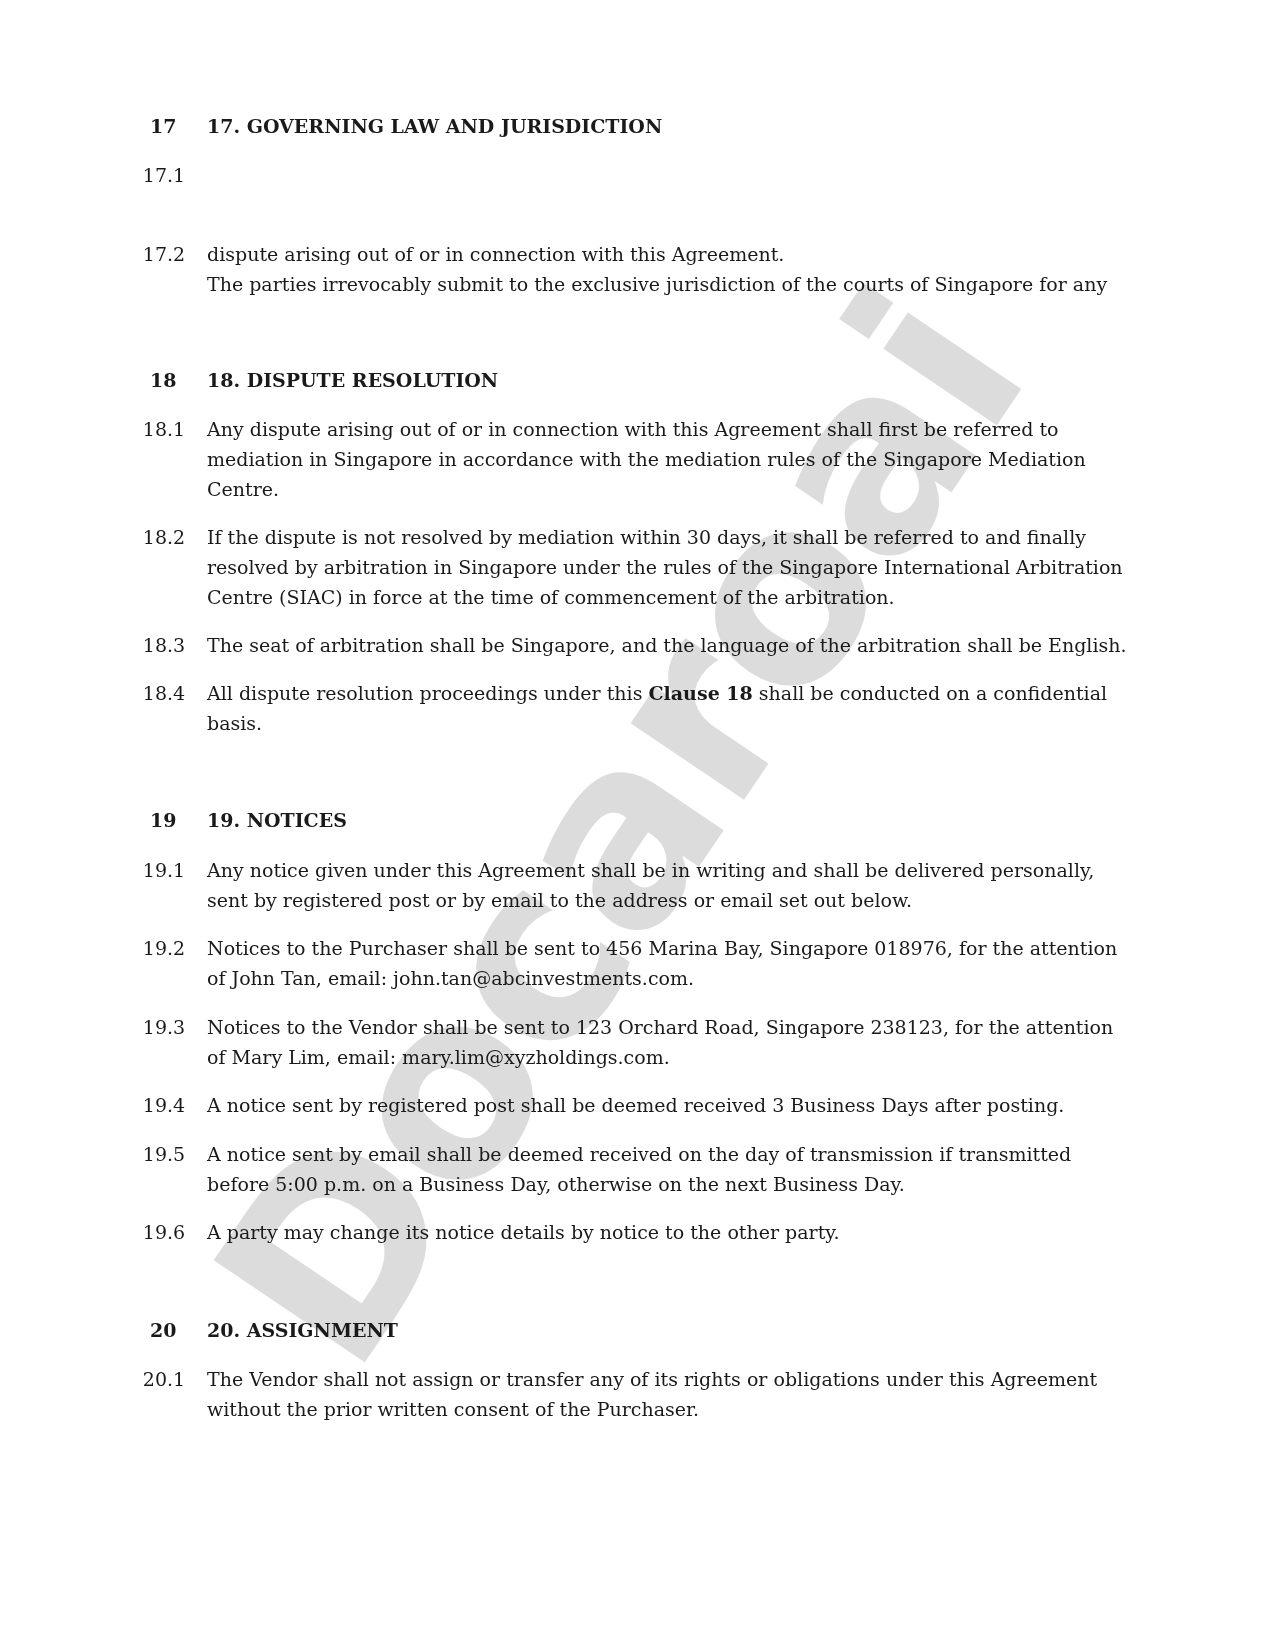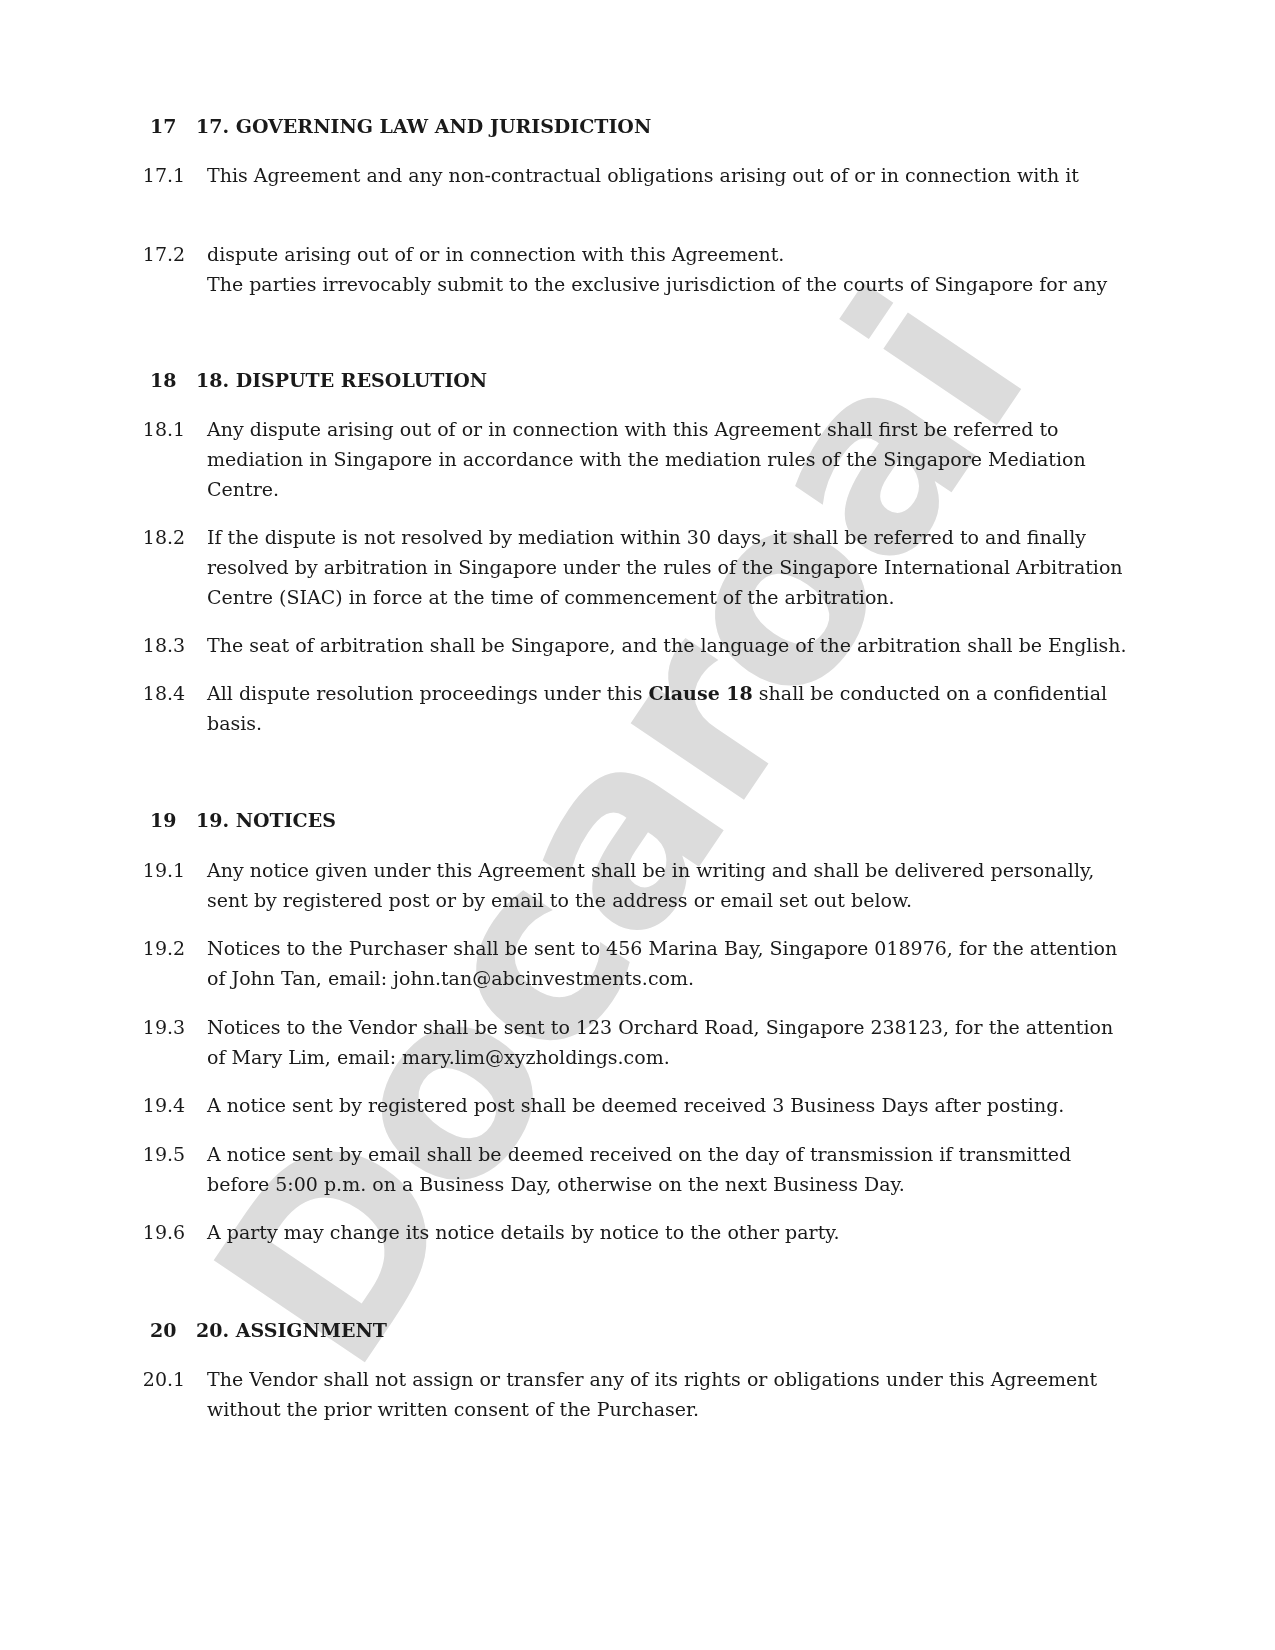--- a/index.html
+++ b/index.html
@@ -45,21 +45,21 @@
       line-height: 28px;
       white-space: nowrap;
     }
     .heading .hnum {
       position: absolute;
       left: 150px;
       width: 40px;
     }
     .heading .htitle {
       position: absolute;
-      left: 196px;
+      left: 207px;
     }
     .clause {
       position: absolute;
       left: 0;
       width: 1275px;
       font-size: 19px;
       line-height: 30px;
     }
     .clause .cnum {
       position: absolute;
@@ -88,21 +88,20 @@
 <div class="page">
 
   <div class="heading" style="top:112px;left:0;">
     <span class="hnum">17</span>
     <span class="htitle">17. GOVERNING LAW AND JURISDICTION</span>
   </div>
 
   <div class="clause" style="top:160px;">
     <span class="cnum">17.1</span>
     <div class="ctext">
-      <span class="line">This Agreement and any non-contractual obligations arising out of or in connection with it</span>
     </div>
   </div>
 
   <div class="clause" style="top:239px;">
     <span class="cnum">17.2</span>
     <div class="ctext">
       <span class="line">dispute arising out of or in connection with this Agreement.</span>
       <span class="line">The parties irrevocably submit to the exclusive jurisdiction of the courts of Singapore for any</span>
     </div>
   </div>

